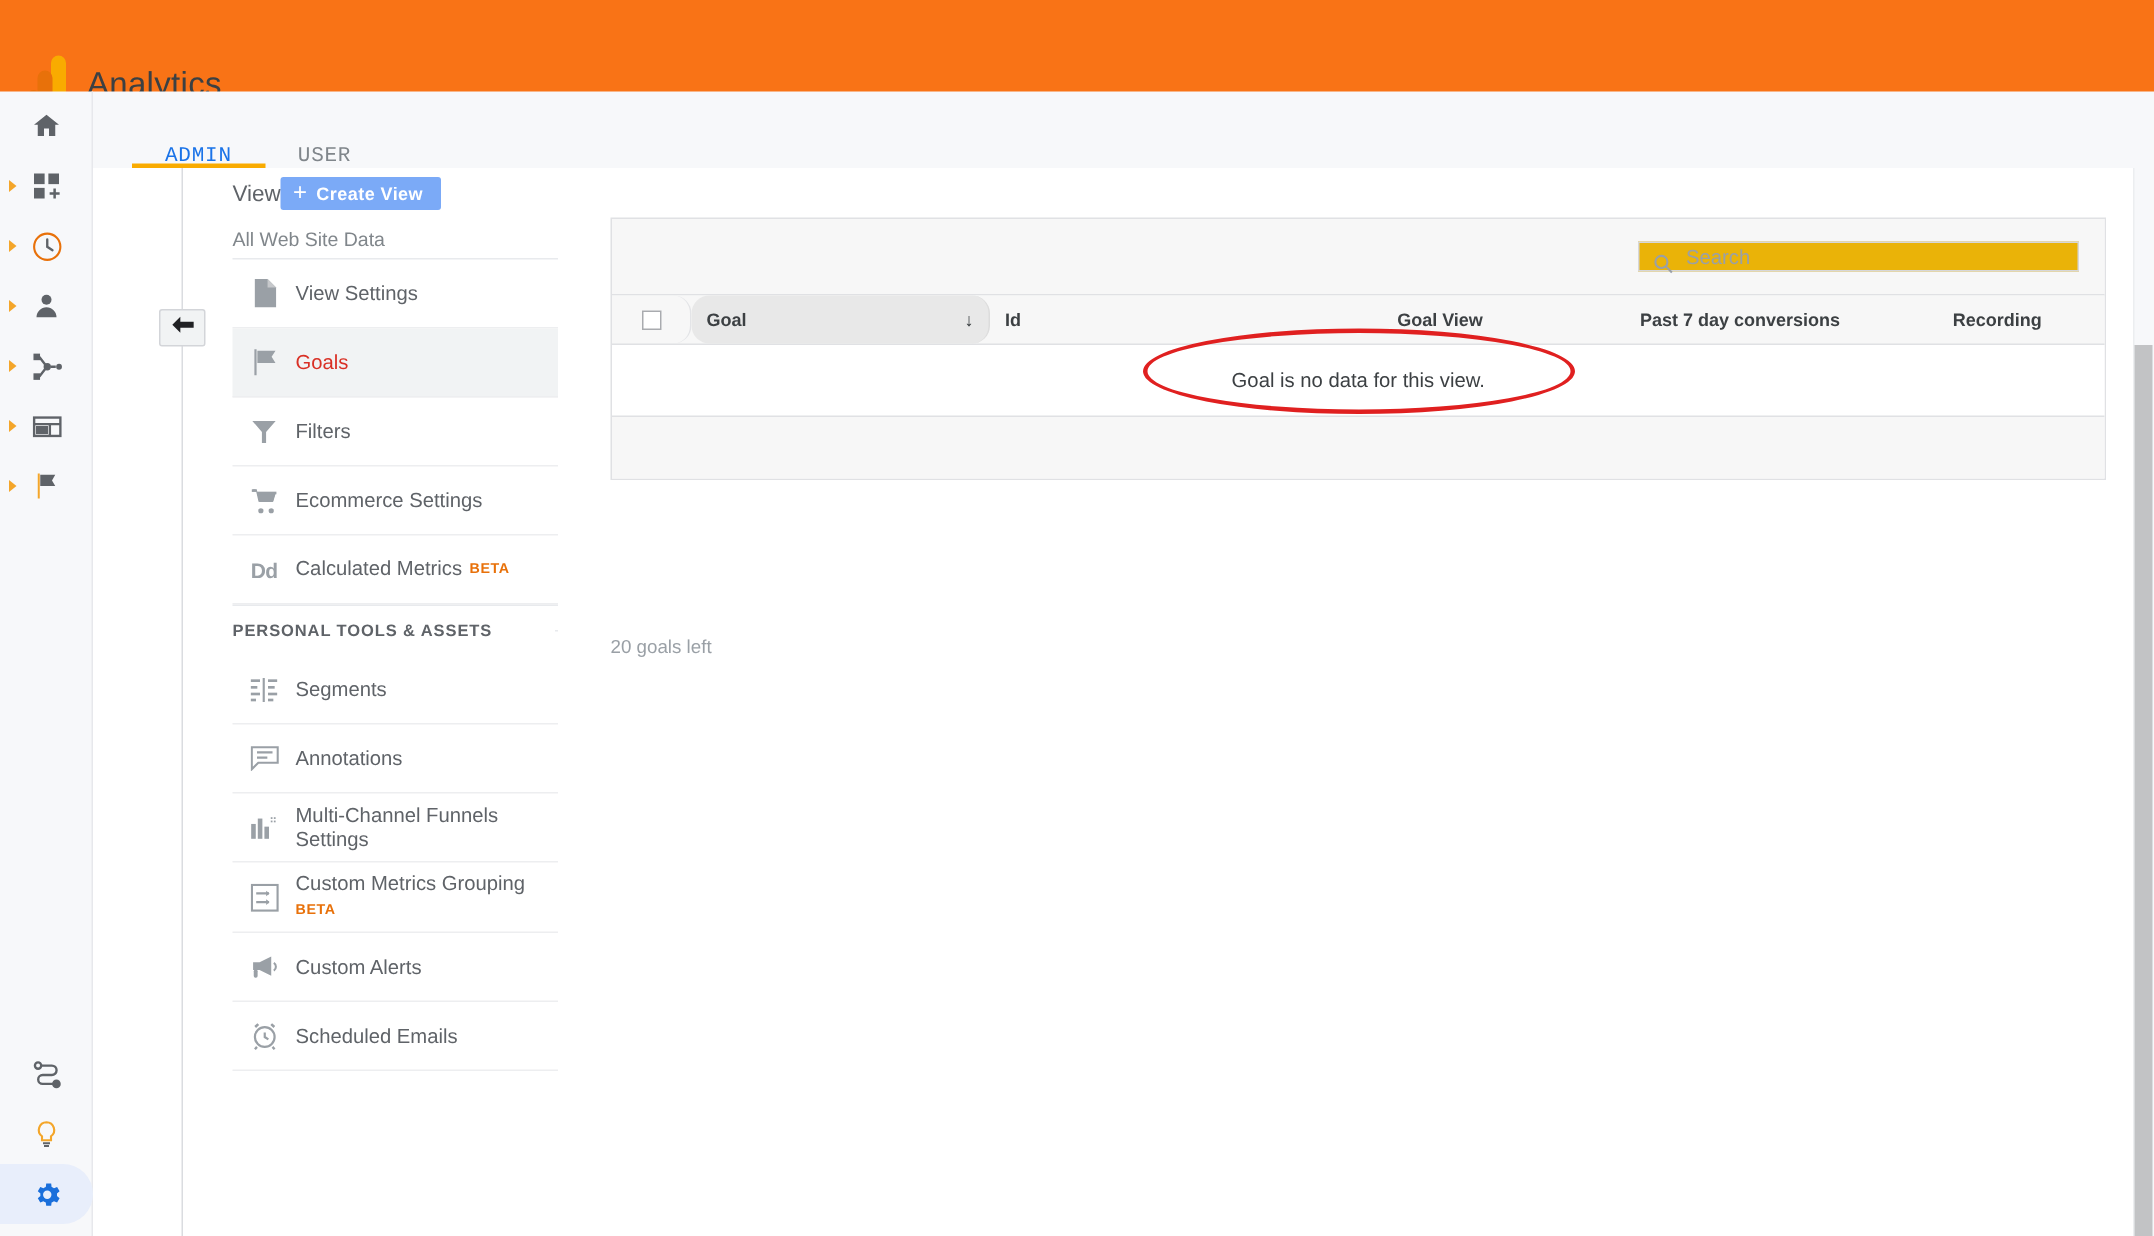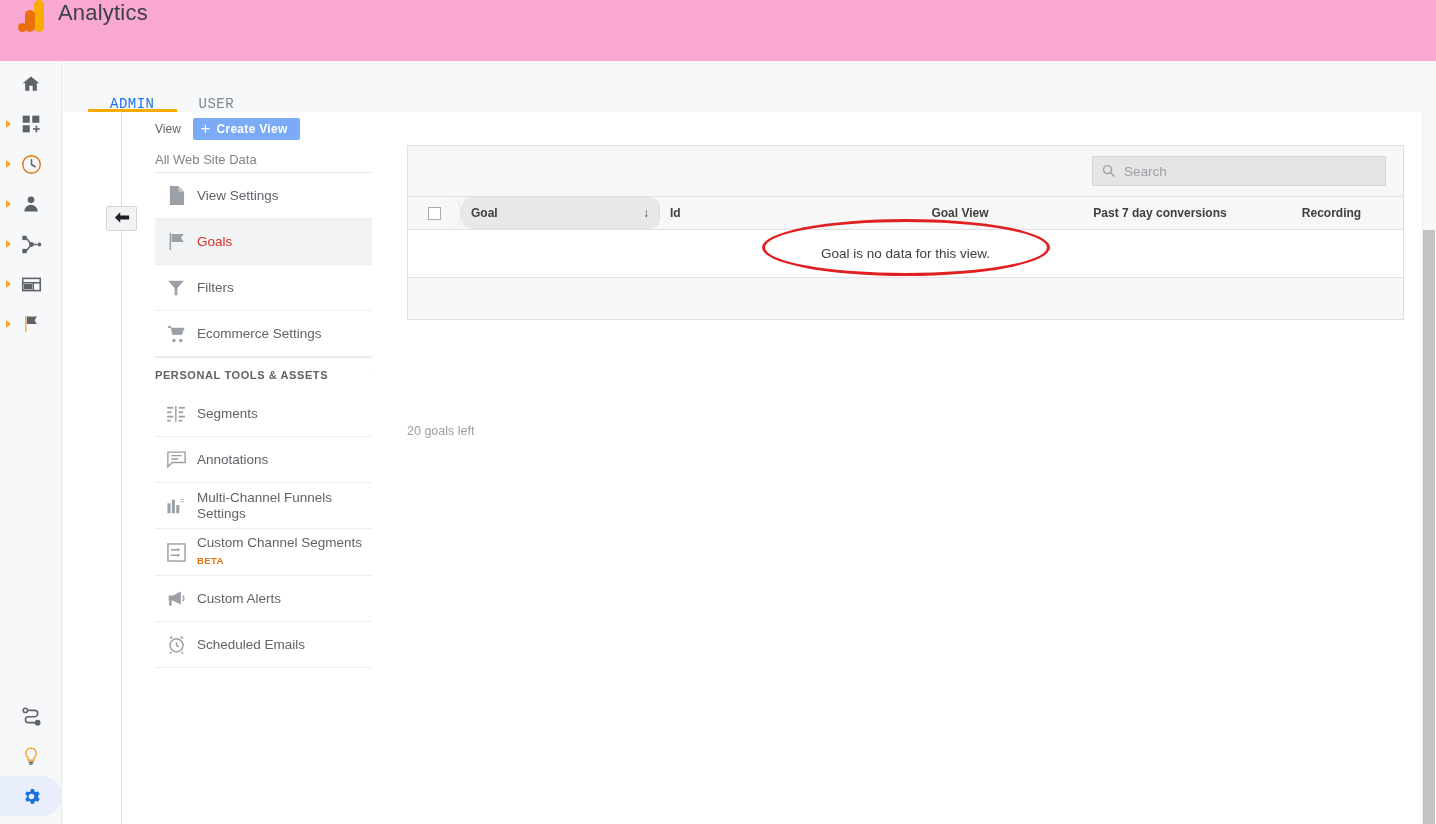--- a/index.html
+++ b/index.html
@@ -7,22 +7,22 @@
     width: 1436px; height: 824px;
     font-family: "Liberation Sans", sans-serif;
     background: #ffffff;
     overflow: hidden;
   }
   #app { position: relative; width: 1436px; height: 824px; }
 
   
   .header {
     position: absolute; left: 0; top: 0; width: 1436px; height: 70px;
-    background: #f9a8d4; border-bottom: 1px solid #e2e3e8;
-    display: flex; align-items: flex-start;
+    background: #f97316; border-bottom: 1px solid #e2e3e8;
+    display: flex; align-items: flex-end;
   }
   .logo-wrap { width: 62px; display: flex; align-items: center; justify-content: center; }
   .ga-logo { position: relative; width: 26px; height: 32px; }
   .ga-logo .bar-tall {
     position: absolute; right: 0; top: 0; width: 10px; height: 32px;
     background: #f9ab00; border-radius: 5px;
   }
   .ga-logo .bar-mid {
     position: absolute; left: 7px; bottom: 0; width: 10px; height: 22px;
     background: #e8710a; border-radius: 5px;
@@ -80,21 +80,21 @@
 
   
   .side-col {
     position: absolute; left: 62px; top: 112px; width: 326px; height: 712px;
     background: #fff; overflow: hidden;
   }
   .side-inner { position: absolute; left: 0; top: 0; width: 310px; }
   .view-head {
     display: flex; align-items: center; height: 34px; padding-left: 93px;
   }
-  .view-label { font-size: 12px; color: #5f6368; margin-right: 12px; }
+  .view-label { font-size: 15px; color: #5f6368; }
   .create-view-btn {
     display: inline-flex; align-items: center; height: 22px;
     background: #7baaf7; color: #fff; border: none; border-radius: 2px;
     font-size: 12px; font-weight: bold; letter-spacing: .3px;
     padding: 0 12px 0 8px; cursor: pointer;
     font-family: "Liberation Sans", sans-serif;
   }
   .create-view-btn .plus { font-size: 16px; font-weight: 400; margin-right: 6px; line-height: 1; }
 
   .view-name {
@@ -160,22 +160,22 @@
   .table-card {
     position: absolute; left: 19px; top: 33px; width: 997px;
     border: 1px solid #e0e1e4; background: #fff;
   }
   .table-toolbar {
     height: 51px; background: #f7f7f7; border-bottom: 1px solid #e0e1e4;
     display: flex; align-items: center; justify-content: flex-end;
     padding-right: 17px;
   }
   .search-box {
-    position: relative; width: 294px; height: 30px;
-    background: #e5e5e5; border: 1px solid #d6d7da;
+    position: relative; width: 294px; height: 20px;
+    background: #eab308; border: 1px solid #d6d7da;
   }
   .search-box .mag {
     position: absolute; left: 9px; top: 7px; color: #9aa0a6;
   }
   .search-box input {
     width: 100%; height: 100%; border: none; outline: none;
     padding-left: 31px; font-size: 13.5px; color: #3c4043;
     font-family: "Liberation Sans", sans-serif; background: transparent;
   }
   .search-box input::placeholder { color: #9aa0a6; }
@@ -409,20 +409,28 @@
               <rect x="1" y="1" width="4" height="2"></rect>
                 <rect x="5" y="2.8" width="15" height="2"></rect>
               <path d="M5.6 5.2h13.2l-1.6 5.6H6.8z"></path>
               <circle cx="8" cy="17.5" r="2"></circle>
                 <circle cx="16" cy="17.5" r="2"></circle>
             </svg>
           </span>
           <span class="m-txt">Ecommerce Settings</span>
         </div>
 
+        <div class="m-item">
+          <span class="m-ico">
+              <span class="dd">Dd</span>
+            </span>
+          <span class="m-txt">
+            <span>Calculated Metrics</span><span class="beta">BETA</span>
+          </span>
+        </div>
 
         <div class="sec-head">
           <span>PERSONAL TOOLS &amp; ASSETS</span>
           <span class="sec-rule"></span>
         </div>
 
         <div class="m-item">
           <span class="m-ico">
             <svg width="18" height="16" viewBox="0 0 20 18" fill="#9aa0a6">
               <rect x="0" y="1" width="7" height="2"></rect>
@@ -466,21 +474,21 @@
 
         <div class="m-item">
           <span class="m-ico">
             <svg width="19" height="19" viewBox="0 0 20 20" fill="none" stroke="#9aa0a6" stroke-width="1.5">
               <rect x="1" y="1" width="18" height="18"></rect>
               <path d="M4 7h9M4 13h9" stroke-width="1.6"></path>
               <path d="M11 5l2.4 2L11 9M11 11l2.4 2L11 15" fill="#9aa0a6" stroke="none"></path>
             </svg>
           </span>
           <span class="m-txt">
-            <span>Custom Channel Segments</span>
+            <span>Custom Metrics Grouping</span>
             <span class="beta block">BETA</span>
           </span>
         </div>
 
         <div class="m-item">
           <span class="m-ico">
             <svg width="19" height="17" viewBox="0 0 22 19" fill="#9aa0a6">
               <path d="M2 6h5l9-4.5v15L7 12H2z"></path>
               <rect x="2.5" y="11.5" width="3" height="6.5" rx="1.4"></rect>
               <path d="M18 6.5a3.6 3.6 0 0 1 0 6" stroke="#9aa0a6" stroke-width="1.6" fill="none"></path>

